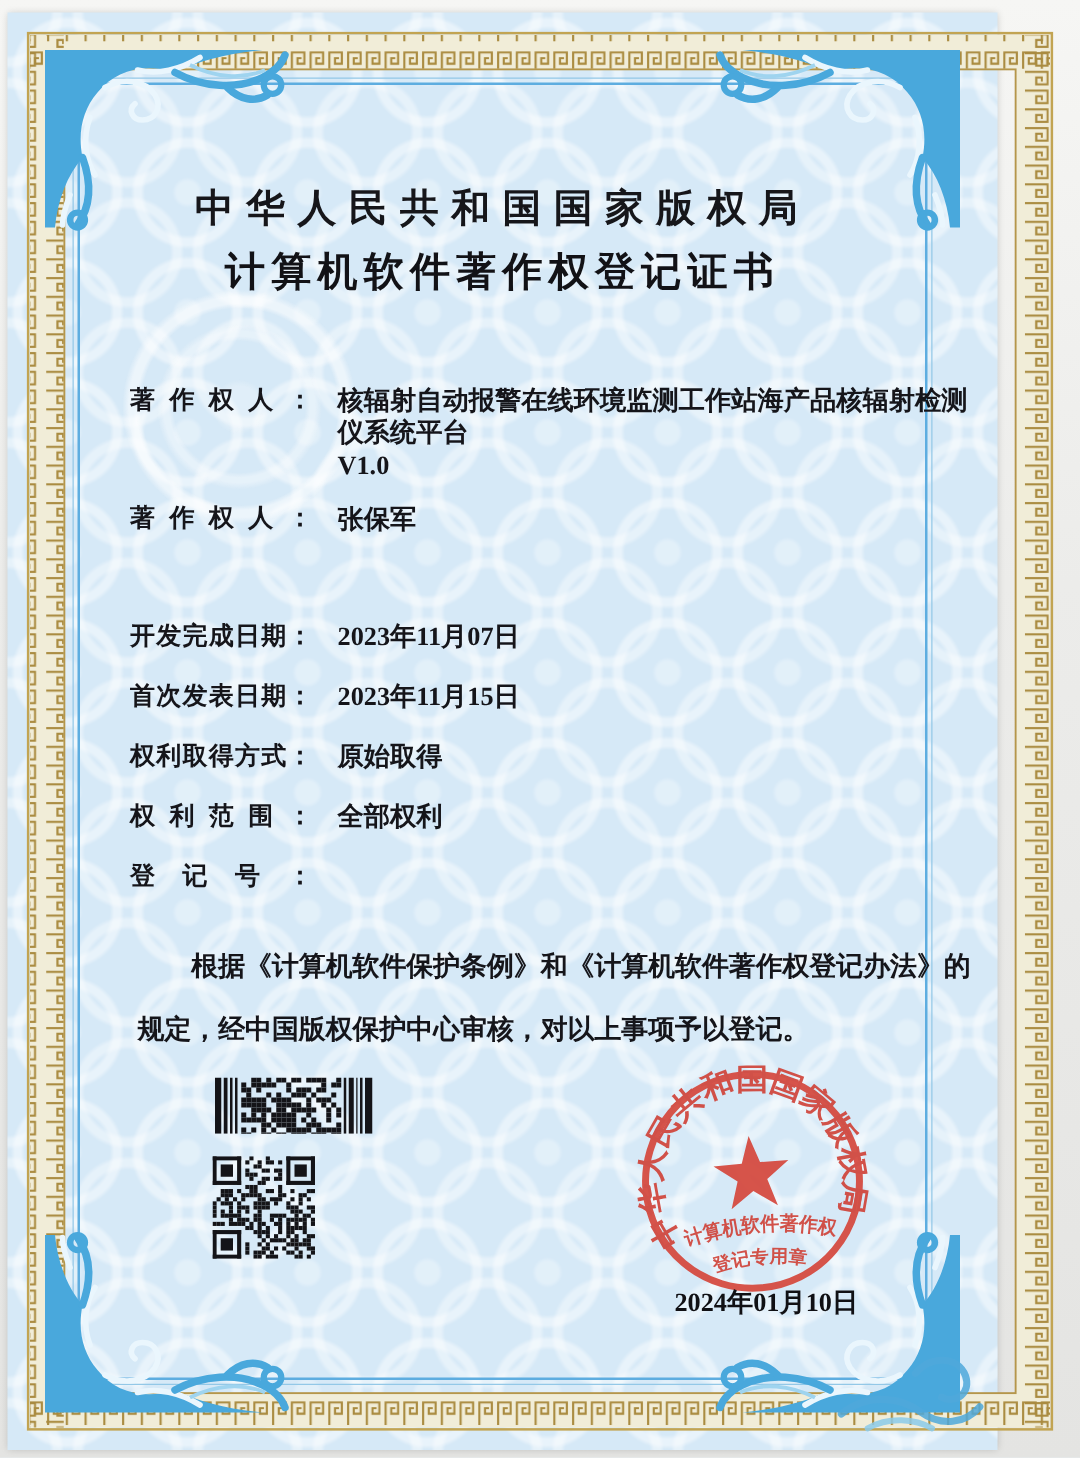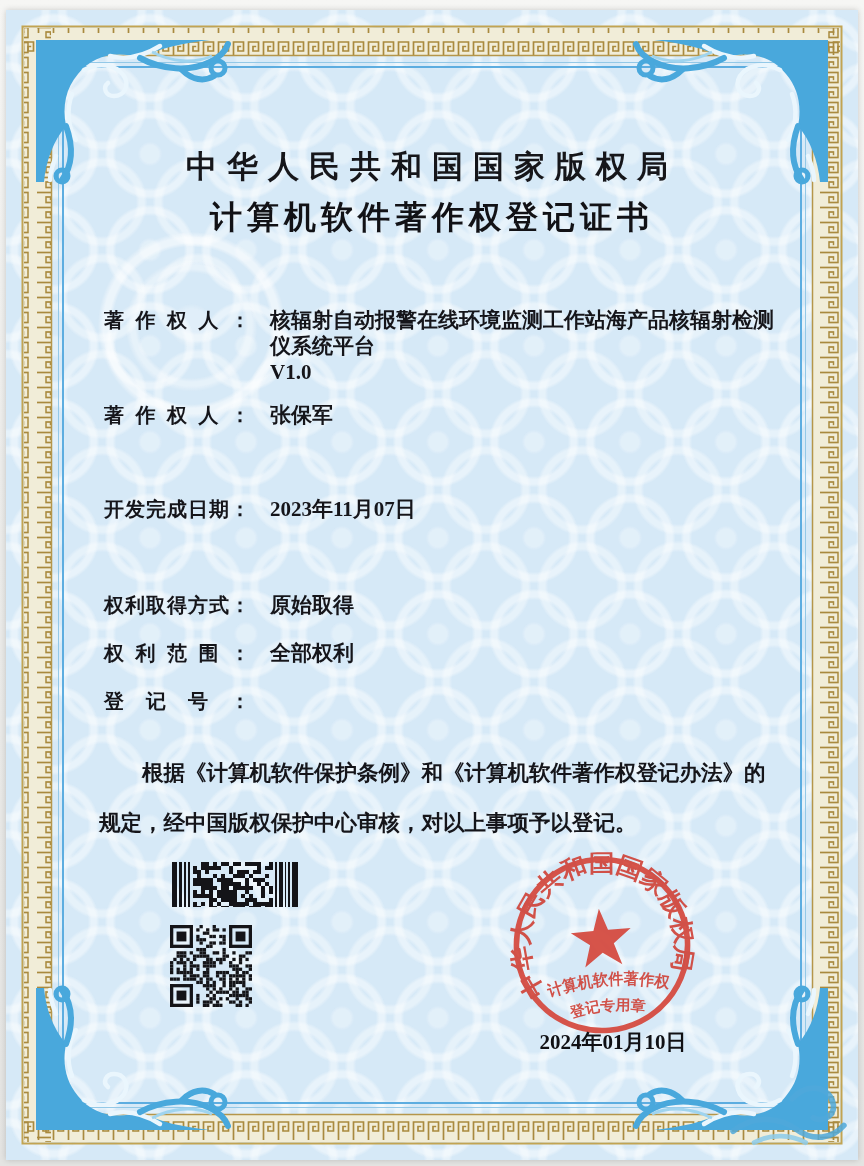--- a/index.html
+++ b/index.html
@@ -1,18 +1,18 @@
 <!DOCTYPE html>
 <html><head>
 <meta charset="utf-8">
 <style>
   html,body{margin:0;padding:0;width:864px;height:1166px;overflow:hidden;
     background:linear-gradient(180deg,#f6f6f4 0%,#ececea 40%,#e4e4e2 100%);
     font-family:"Liberation Serif","DejaVu Serif",serif;}
-  #certificate{position:absolute;left:6px;top:10px;width:852px;height:1150px;
+  #certificate{position:absolute;left:6px;top:10px;width:792px;height:1150px;
     background-color:#d6e9f7;
     background-image:
       radial-gradient(circle, rgba(255,255,255,0) 50%, rgba(255,255,255,.45) 55% 62%, rgba(255,255,255,0) 67%),
       radial-gradient(circle, rgba(255,255,255,.30) 0 13%, rgba(255,255,255,0) 18%),
       radial-gradient(circle, rgba(255,255,255,0) 50%, rgba(255,255,255,.40) 55% 62%, rgba(255,255,255,0) 67%);
     background-size:96px 96px,96px 96px,96px 96px;
     background-position:0 0,0 0,48px 48px;
     box-shadow:0 0 6px rgba(0,0,0,.18);}
   
   .frame-outer{position:absolute;inset:52px;border:1px solid #93c8e7;pointer-events:none;}
@@ -35,21 +35,21 @@
     font-size:32px;font-weight:900;letter-spacing:5px;color:#121216;font-family:Liberation Mono, monospace;}
   .cert-no{position:absolute;top:248px;right:92px;font-size:17px;font-weight:700;color:#1a1a20;}
   .cert-no .lbl{margin-right:10px;}
   .frow{position:absolute;left:98px;display:flex;align-items:flex-start;color:#15151a;}
   .flabel{width:146px;font-size:20px;font-weight:700;text-align:justify;text-align-last:justify;
     flex:0 0 146px;line-height:26px;}
   .fvalue{margin-left:20px;font-size:21px;font-weight:700;line-height:26px;
     white-space:pre-line;word-break:break-all;width:505px;}
   .r1{top:297px;} .r2{top:392px;} .r3{top:486px;} .r4{top:534px;}
   .r5{top:582px;} .r6{top:630px;} .r7{top:678px;}
-  .statement{position:absolute;left:93px;top:738px;width:668px;font-size:21.5px;font-weight:700;
+  .statement{position:absolute;left:104px;top:738px;width:668px;font-size:21.5px;font-weight:700;
     line-height:50px;text-indent:2em;color:#15151a;margin:0;}
   .barcode{position:absolute;left:166px;top:852px;width:126px;height:45px;}
   .qrcode{position:absolute;left:164px;top:915px;width:82px;height:82px;}
   .seal{position:absolute;left:503px;top:842px;width:186px;height:186px;transform:rotate(-5deg);
     opacity:.92;pointer-events:none;}
   .issue-date{position:absolute;left:512px;top:1018px;width:190px;text-align:center;
     font-size:21px;font-weight:700;color:#101014;}
   .wave{position:absolute;right:8px;bottom:4px;width:125px;height:105px;opacity:.85;pointer-events:none;}
 </style>
 </head>
@@ -122,20 +122,24 @@
     <span class="fvalue">核辐射自动报警在线环境监测工作站海产品核辐射检测仪系统平台
 V1.0</span>
   </div>
   <div class="frow r2">
     <span class="flabel">著作权人：</span>
     <span class="fvalue">张保军</span>
   </div>
   <div class="frow r3">
     <span class="flabel">开发完成日期：</span>
     <span class="fvalue">2023年11月07日</span>
+  </div>
+  <div class="frow r4">
+    <span class="flabel">首次发表日期：</span>
+    <span class="fvalue">2023年11月15日</span>
   </div>
   <div class="frow r5">
     <span class="flabel">权利取得方式：</span>
     <span class="fvalue">原始取得</span>
   </div>
   <div class="frow r6">
     <span class="flabel">权利范围：</span>
     <span class="fvalue">全部权利</span>
   </div>
   <div class="frow r7">

